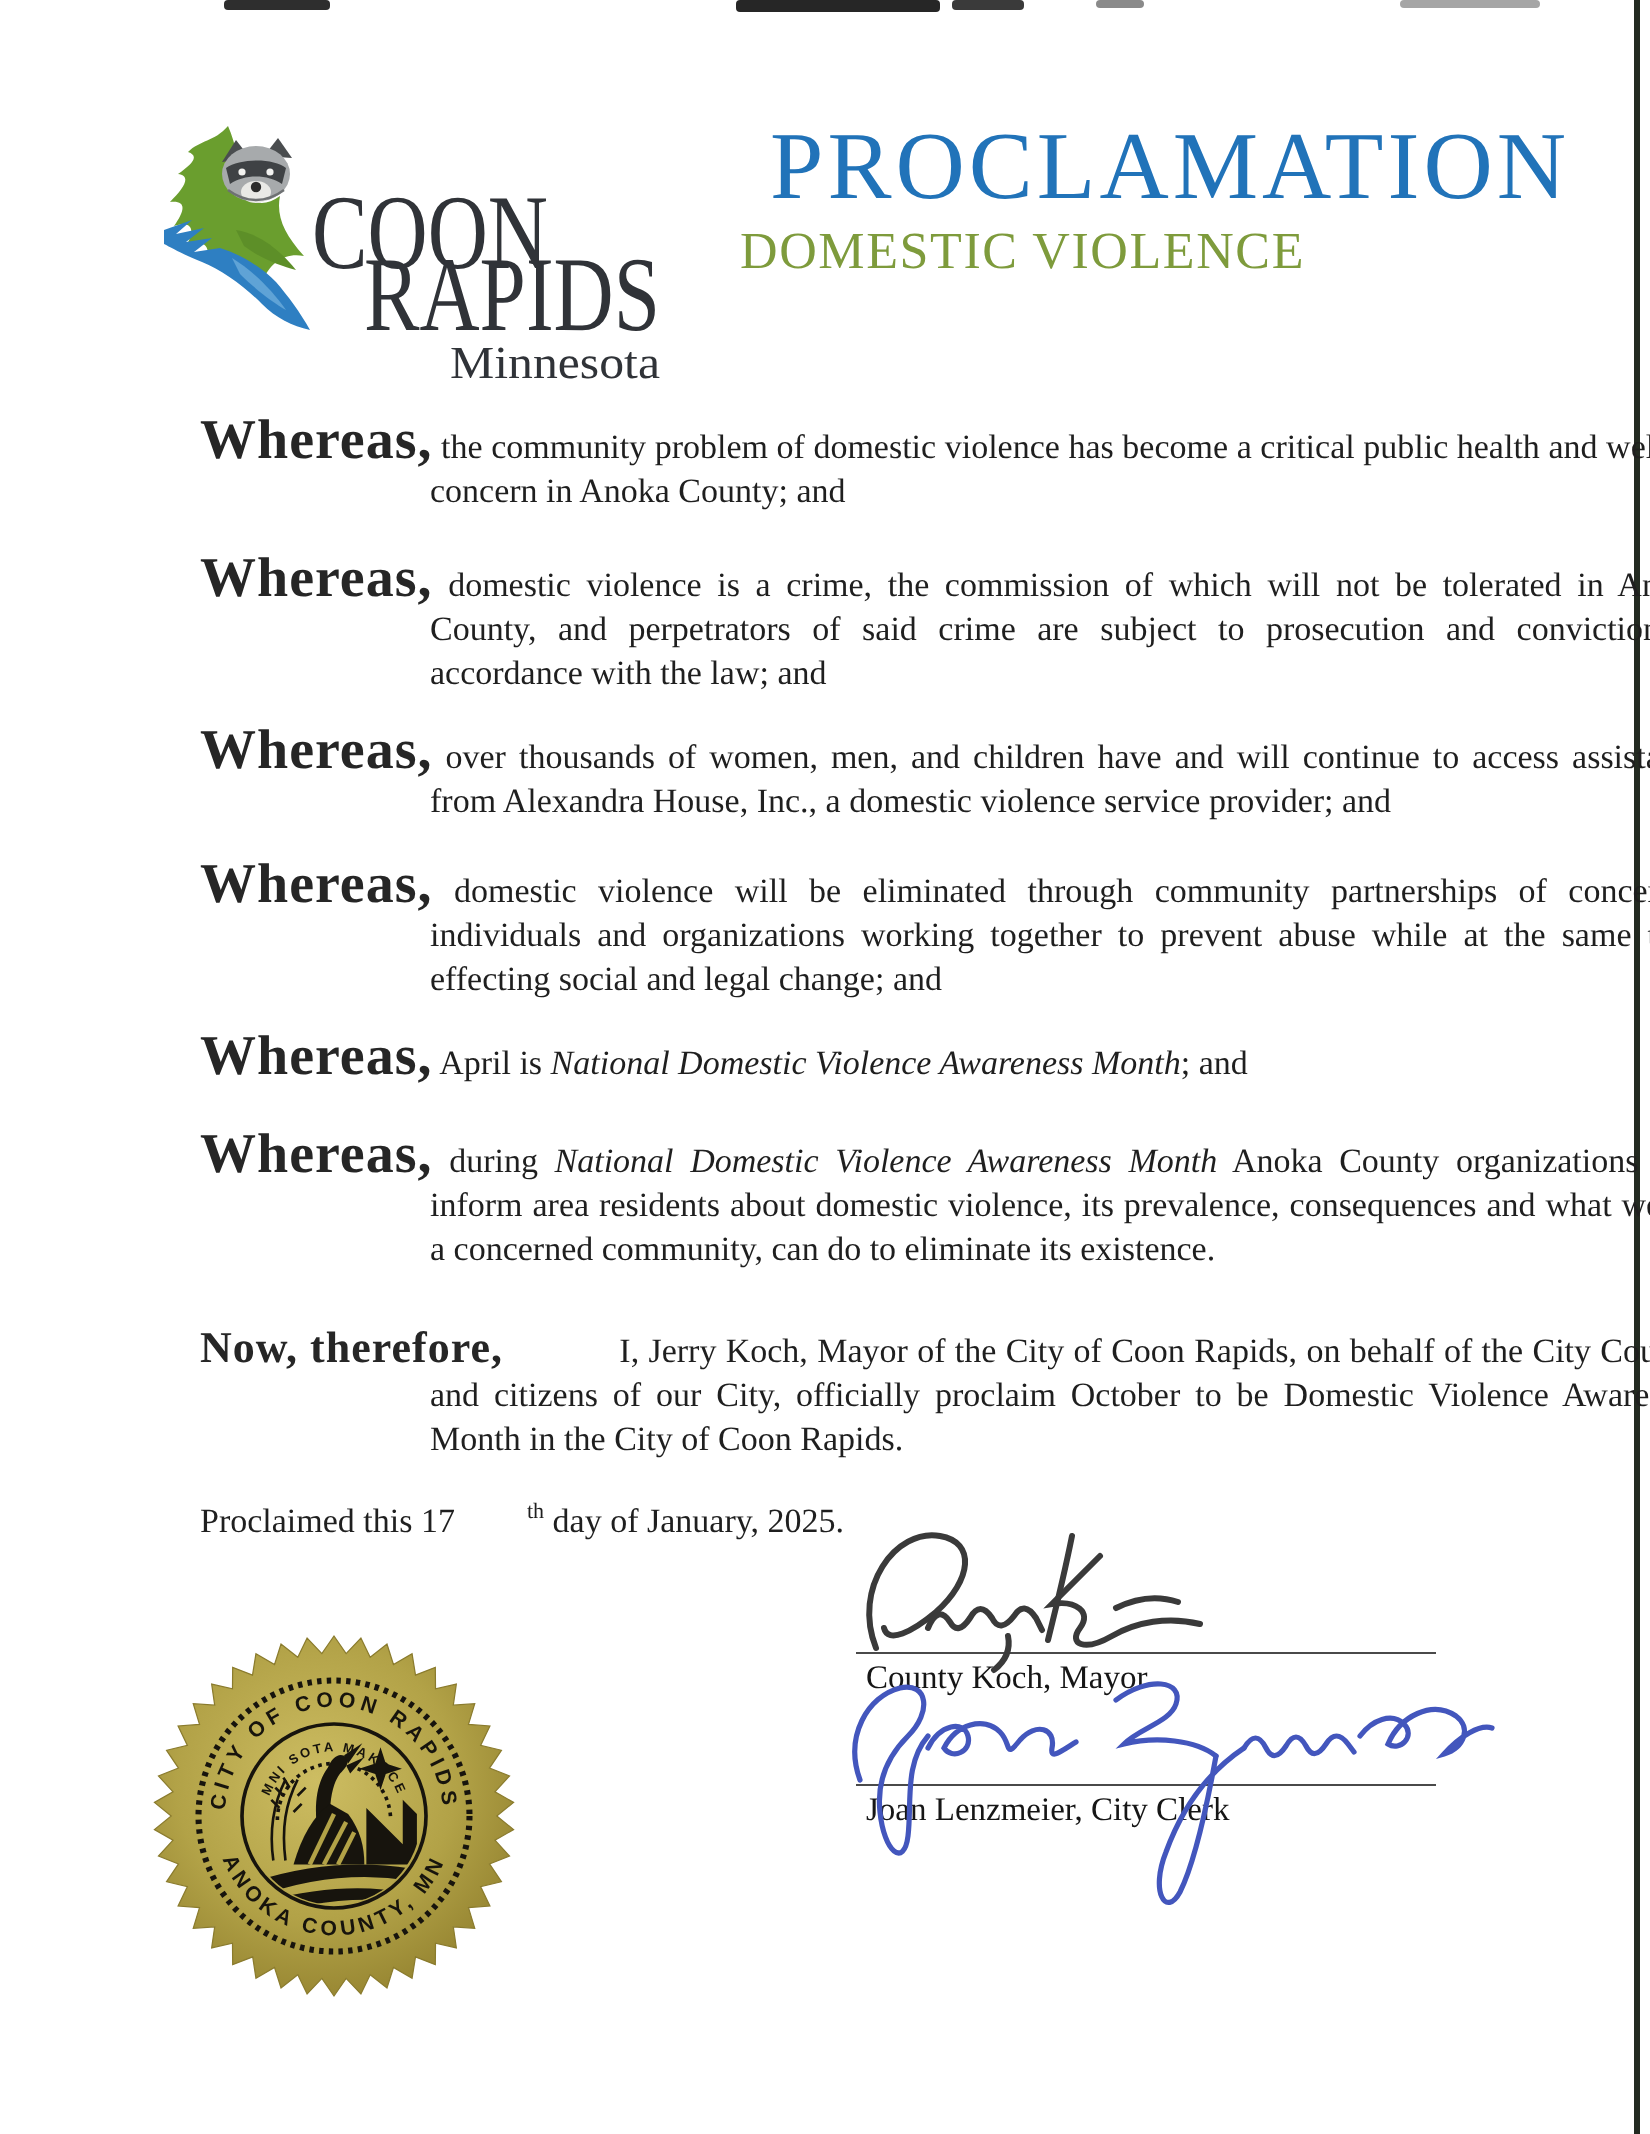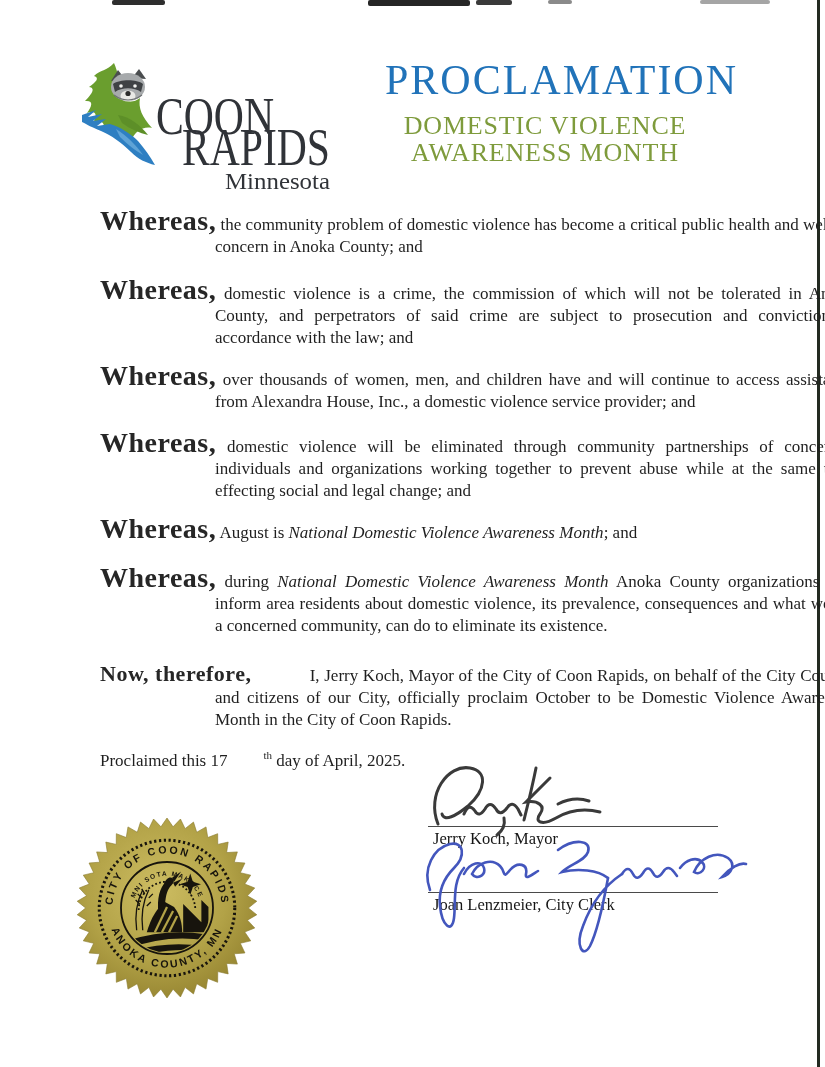--- a/index.html
+++ b/index.html
@@ -10,26 +10,26 @@
   }
 
   
   .scan-bar { position:absolute; top:0; background:#2e2e2e; border-radius:2px; }
   .scan-line-right { position:absolute; top:0; bottom:0; left:817px; width:3px; background:#232a21; }
 
   
   .logo-svg { position:absolute; left:80px; top:53px; }
   .doc-title {
     position:absolute; left:385px; top:56px; width:340px;
-    text-align:left; font-size:42px; letter-spacing:2px;
+    text-align:left; font-size:48px; letter-spacing:2px;
     color:#2173b9; font-weight:400;
   }
   .doc-subtitle {
     position:absolute; left:370px; top:112px; width:350px;
-    text-align:center; font-size:26px; line-height:27px; letter-spacing:0.8px;
+    text-align:left; font-size:26px; line-height:27px; letter-spacing:0.8px;
     color:#7e9b3c;
   }
 
   
   .clause {
     position:absolute; left:100px; width:639px;
     padding-left:115px; text-indent:-115px;
     text-align:justify; font-size:17px; line-height:22px;
   }
   .clause .label {
@@ -88,56 +88,55 @@
     <g font-family="Liberation Serif, serif" fill="#303338">
       <text x="76" y="81" font-size="53" textLength="118" lengthAdjust="spacingAndGlyphs">COON</text>
       <text x="102" y="112" font-size="53" textLength="148" lengthAdjust="spacingAndGlyphs">RAPIDS</text>
       <text x="145" y="136" font-size="23" textLength="105" lengthAdjust="spacingAndGlyphs">Minnesota</text>
     </g>
   </svg>
 
   <h1 class="doc-title" style="margin:0; font-weight:400;">PROCLAMATION</h1>
   <div class="doc-subtitle">
     <div>DOMESTIC VIOLENCE</div>
-    <div>AWARENESS MONTH</div>
   </div>
 
   <p class="clause" style="top:207px; margin:0;">
     <span class="label">Whereas,</span>
     <span><span>the community problem of domestic violence has become a critical public health and welfare concern in Anoka County; and</span></span>
   </p>
   <p class="clause" style="top:276px; margin:0;">
     <span class="label">Whereas,</span>
     <span><span>domestic violence is a crime, the commission of which will not be tolerated in Anoka County, and perpetrators of said crime are subject to prosecution and conviction in accordance with the law; and</span></span>
   </p>
   <p class="clause" style="top:362px; margin:0;">
     <span class="label">Whereas,</span>
     <span><span>over thousands of women, men, and children have and will continue to access assistance from Alexandra House, Inc., a domestic violence service provider; and</span></span>
   </p>
   <p class="clause" style="top:429px; margin:0;">
     <span class="label">Whereas,</span>
     <span><span>domestic violence will be eliminated through community partnerships of concerned individuals and organizations working together to prevent abuse while at the same time effecting social and legal change; and</span></span>
   </p>
   <p class="clause" style="top:515px; margin:0;">
     <span class="label">Whereas,</span>
-    <span><span>August is </span><span class="em-bold-italic">National Domestic Violence Awareness Month</span><span>; and</span></span>
+    <span><span>April is </span><span class="em-bold-italic">National Domestic Violence Awareness Month</span><span>; and</span></span>
   </p>
   <p class="clause" style="top:564px; margin:0;">
     <span class="label">Whereas,</span>
     <span><span>during </span><span class="em-bold-italic">National Domestic Violence Awareness Month</span><span> Anoka County organizations will inform area residents about domestic violence, its prevalence, consequences and what we, as a concerned community, can do to eliminate its existence.</span></span>
   </p>
   <p class="clause now-clause" style="top:663px; margin:0;">
     <span class="label">Now, therefore,</span>
     <span><span>I, Jerry Koch, Mayor of the City of Coon Rapids, on behalf of the City Council and citizens of our City, officially proclaim October to be Domestic Violence Awareness Month in the City of Coon Rapids.</span></span>
   </p>
 
-  <p class="proclaimed-line" style="margin:0;"><span>Proclaimed this 17</span><sup>th</sup><span> day of April, 2025.</span></p>
+  <p class="proclaimed-line" style="margin:0;"><span>Proclaimed this 17</span><sup>th</sup><span> day of January, 2025.</span></p>
 
   <div class="sig-line sig-line-1"></div>
-  <div class="sig-label sig-label-1">Jerry Koch, Mayor</div>
+  <div class="sig-label sig-label-1">County Koch, Mayor</div>
   <div class="sig-line sig-line-2"></div>
   <div class="sig-label sig-label-2">Joan Lenzmeier, City Clerk</div>
 
   <svg class="sig-ink" width="345" height="215" viewBox="0 0 345 215">
     <g fill="none" stroke="#3a3a3a" stroke-width="3" stroke-linecap="round">
       <path d="M30,68 C18,38 40,8 62,12 C80,15 78,34 60,50 C48,60 36,66 34,58"></path>
       <path d="M56,58 q5,-12 11,-3 q4,7 10,-2 q5,-9 11,0 q4,8 11,-1 q5,-8 11,1 l3,6"></path>
       <path d="M96,62 q2,10 -7,17"></path>
       <path d="M128,12 C124,32 120,48 116,64"></path>
       <path d="M142,22 C130,34 122,42 118,46 C130,44 138,50 132,58 C126,66 134,70 148,62 C160,55 176,52 192,56"></path>

